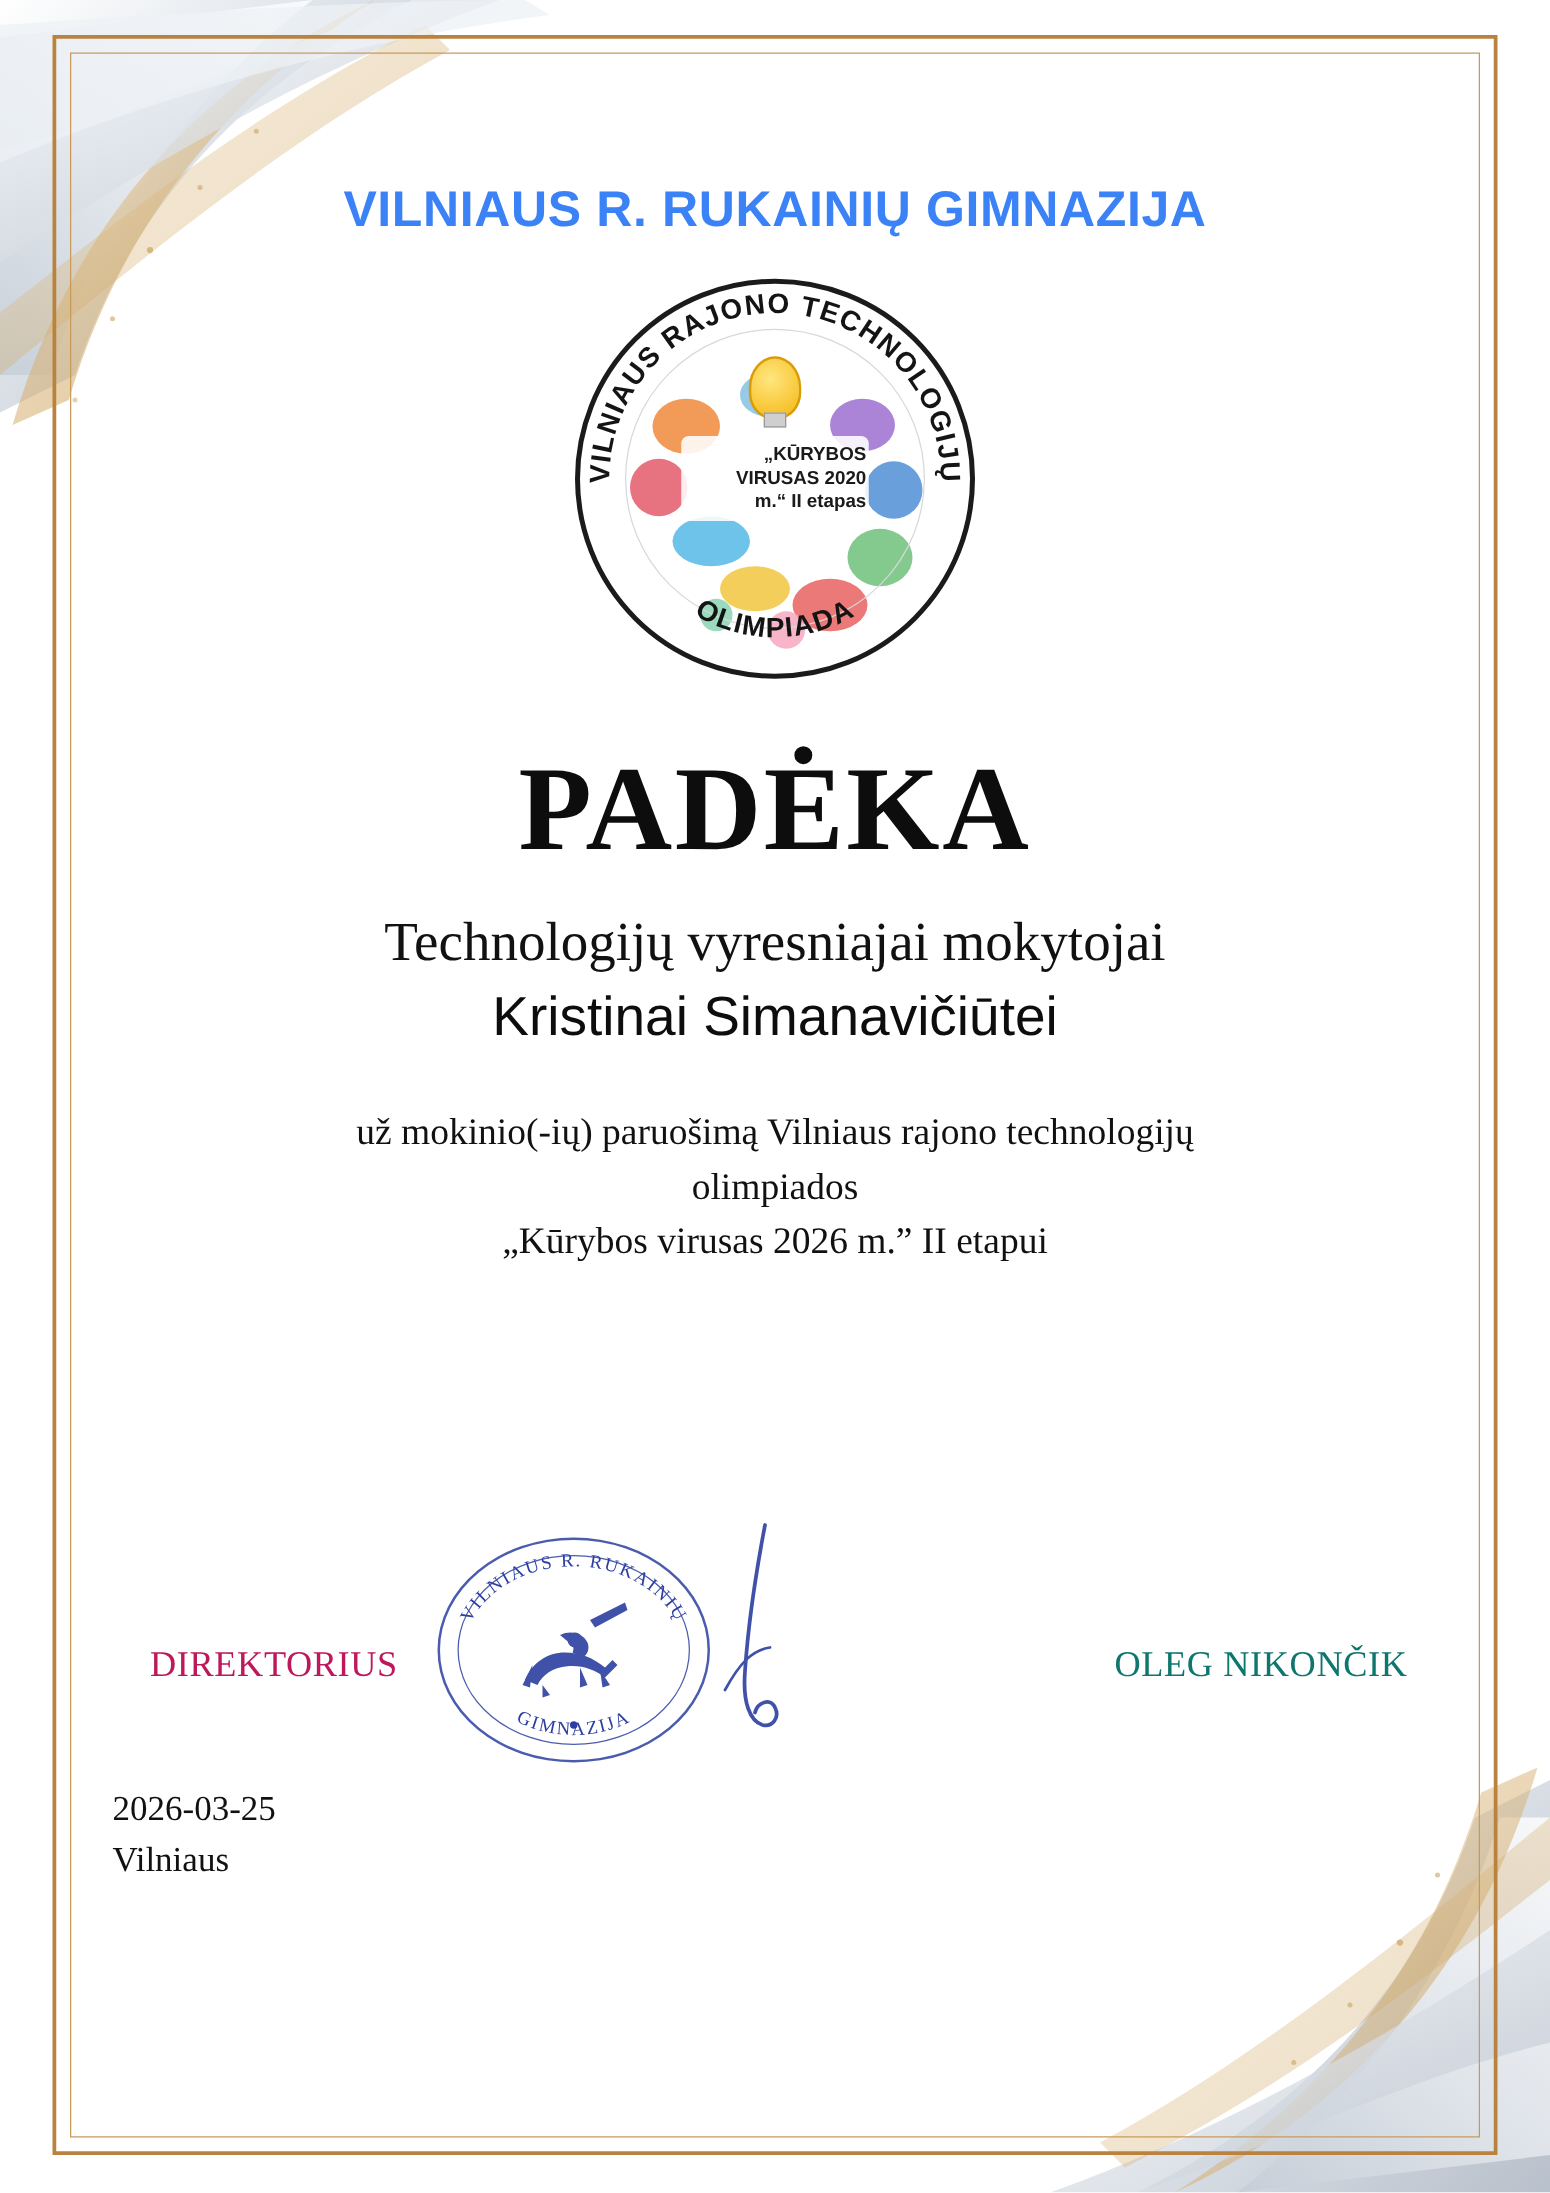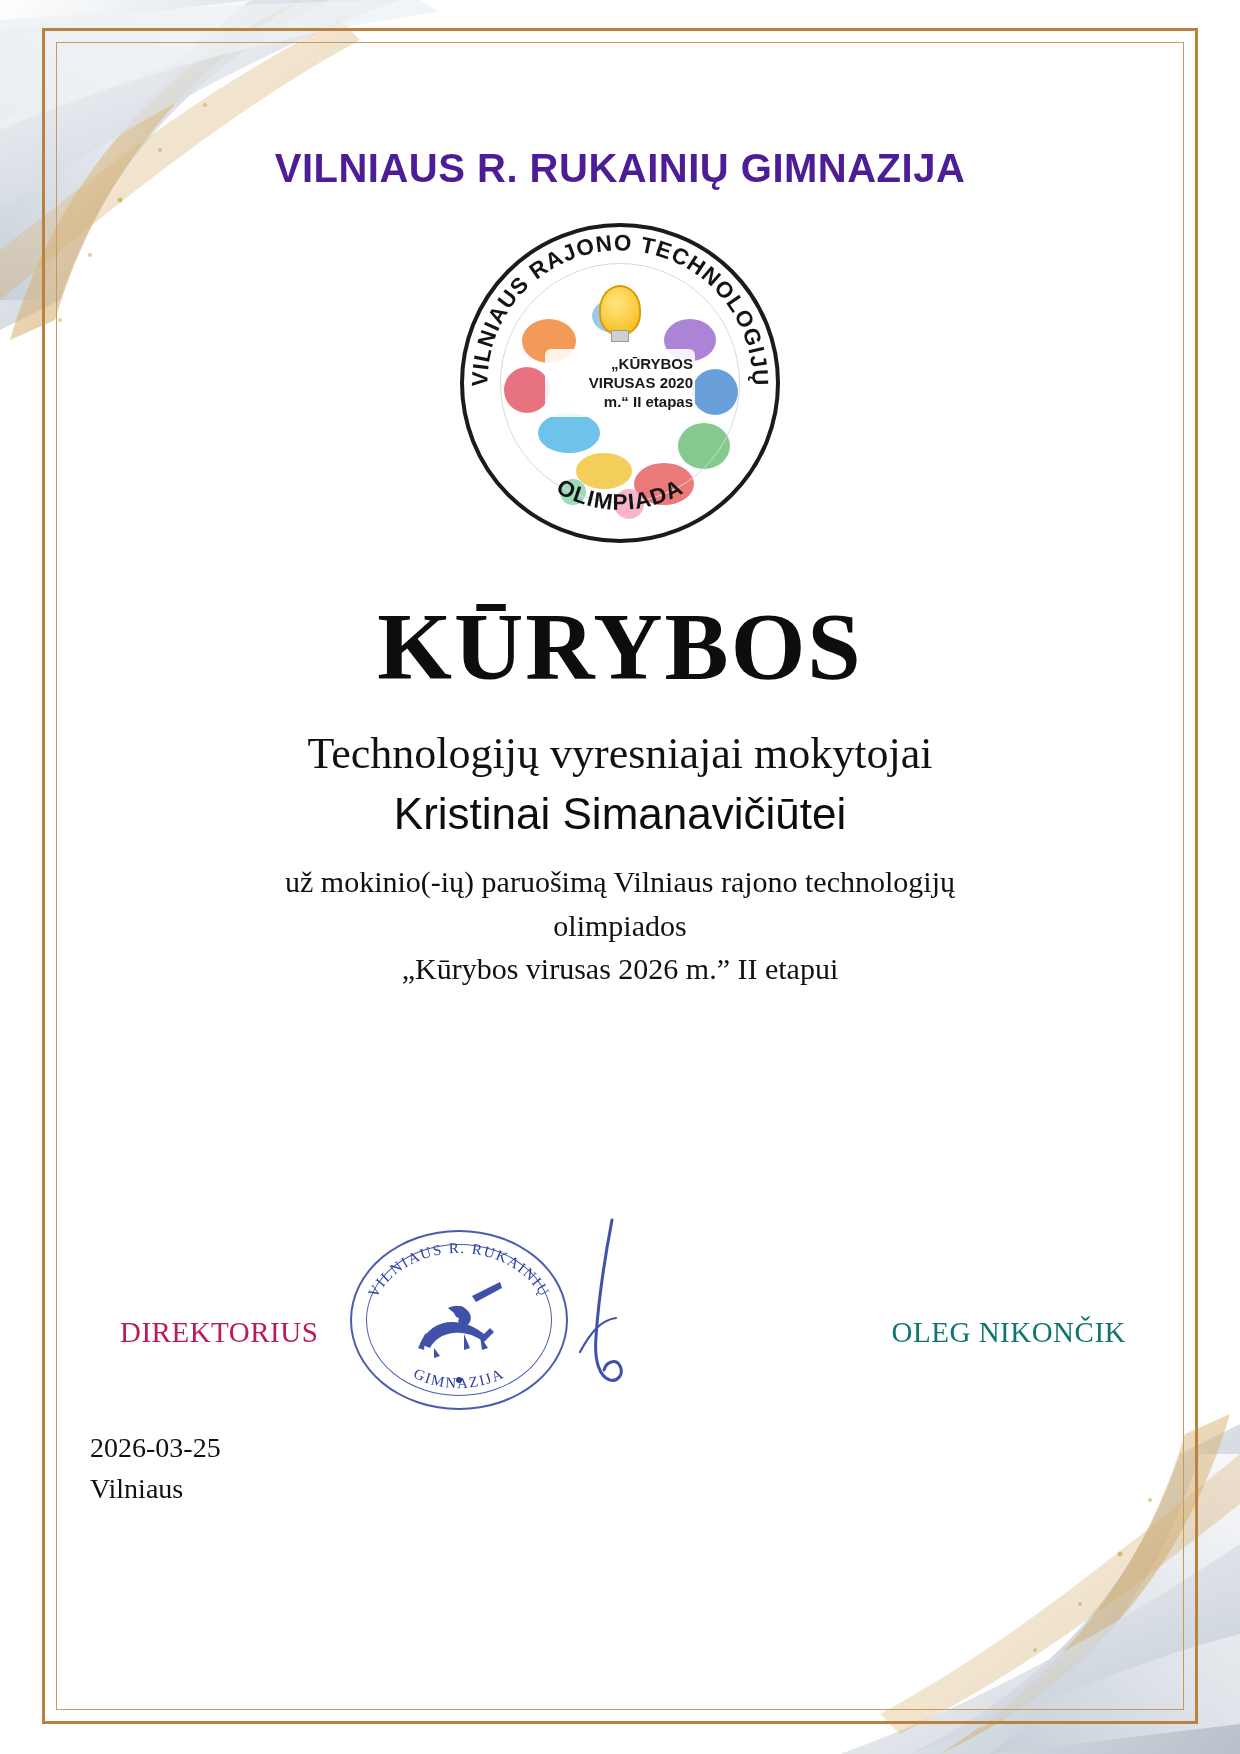--- a/index.html
+++ b/index.html
@@ -56,21 +56,21 @@
     z-index: 5;
     text-align: center;
   }
 
   .school-name {
     margin-top: 86px;
     font-family: "Liberation Sans", sans-serif;
     font-weight: bold;
     font-size: 40px;
     letter-spacing: 0.5px;
-    color: #4c1d95;
+    color: #3b82f6;
   }
 
   
   .emblem-wrap {
     margin: 32px auto 0;
     width: 320px;
     height: 320px;
     position: relative;
   }
   .emblem {
@@ -162,21 +162,21 @@
   }
   .recipient-name {
     margin-top: 8px;
     font-family: "Liberation Sans", sans-serif;
     font-weight: normal;
     font-size: 44px;
     line-height: 1.2;
     color: #0d0d0d;
   }
   .reason {
-    margin-top: 20px;
+    margin-top: 44px;
     font-size: 30px;
     line-height: 1.45;
     color: #111;
   }
   .reason .line { display: block; }
 
   
   .sign-row {
     position: absolute;
     left: 0;
@@ -339,21 +339,21 @@
         </text>
       </svg>
       <div class="emblem-center">
         <div>„KŪRYBOS</div>
         <div>VIRUSAS 2020</div>
         <div>m.“ II etapas</div>
       </div>
     </div>
   </div>
 
-  <div class="title-padeka">KŪRYBOS</div>
+  <div class="title-padeka">PADĖKA</div>
 
   <div class="recipient-role">Technologijų vyresniajai mokytojai</div>
 
   <div class="recipient-name">Kristinai Simanavičiūtei</div>
 
   <div class="reason">
     <span class="line">už mokinio(-ių) paruošimą Vilniaus rajono technologijų</span>
     <span class="line">olimpiados</span>
     <span class="line">„Kūrybos virusas 2026 m.” II etapui</span>
   </div>

